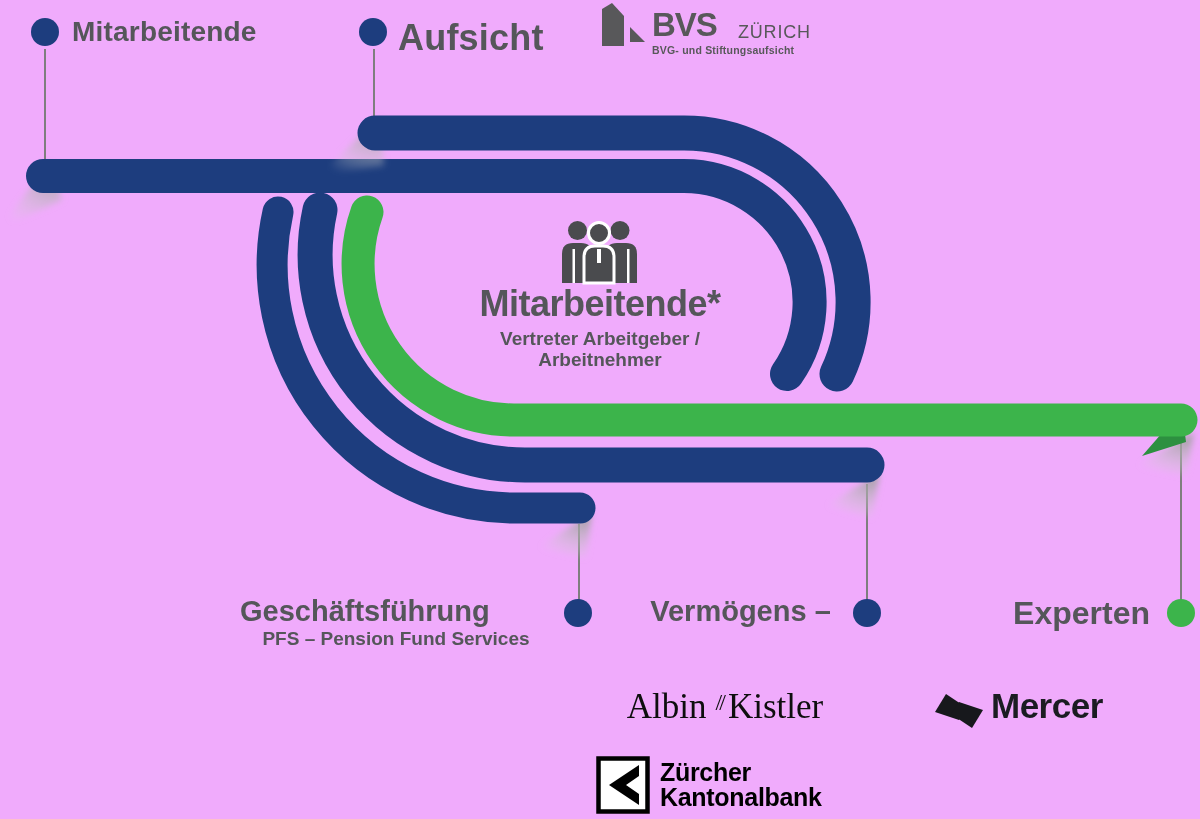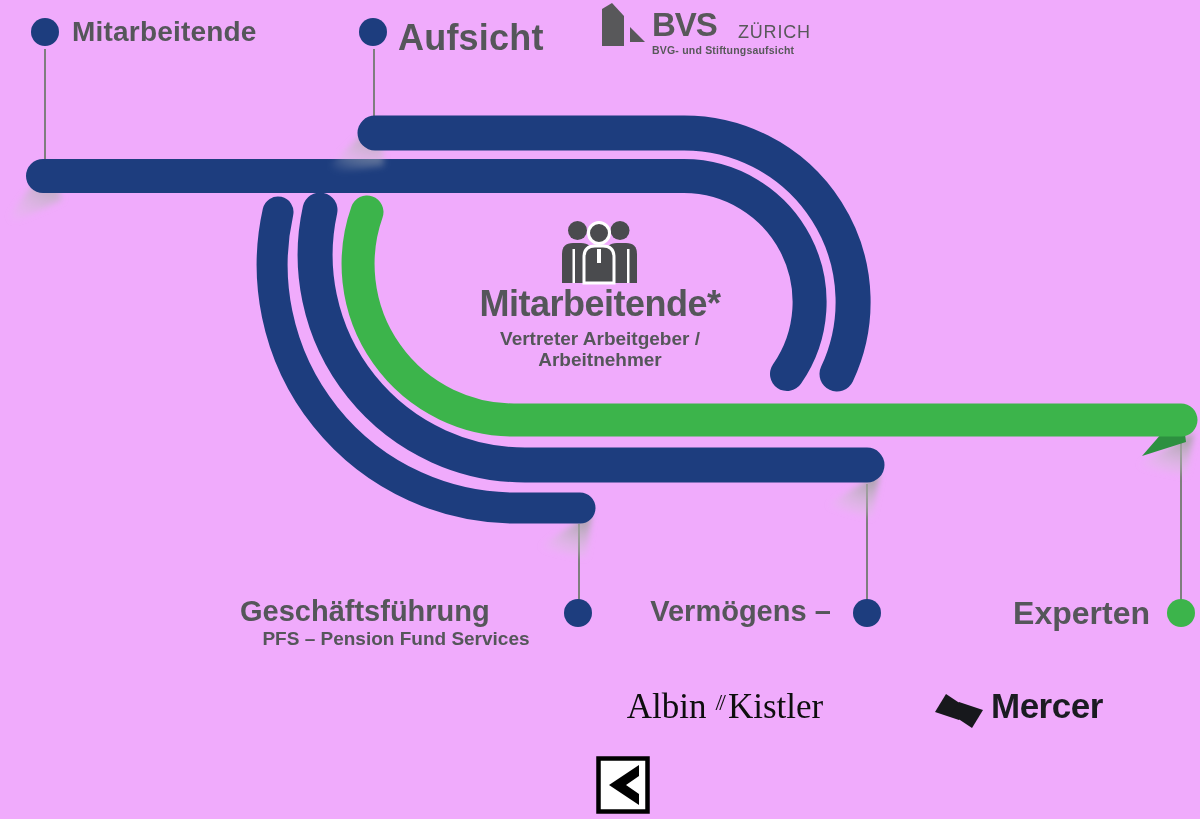--- a/index.html
+++ b/index.html
@@ -133,15 +133,19 @@
 
   <div id="ak-logo">
     <span>Albin</span><span id="ak-sep">//</span><span>Kistler</span>
   </div>
 
   <div id="zkb-logo">
     <svg class="mark" width="54" height="58" viewBox="0 0 54 58">
       <rect x="2.5" y="2.5" width="49" height="53" fill="#fff" stroke="#000" stroke-width="4.5"></rect>
       <path d="M 43 9 L 13 29 L 43 49 L 43 38 L 30 29 L 43 20 Z" fill="#000"></path>
     </svg>
+    <div id="zkb-text">
+      <div>Zürcher</div>
+      <div>Kantonalbank</div>
+    </div>
   </div>
 
 </div>
 
 </body></html>

